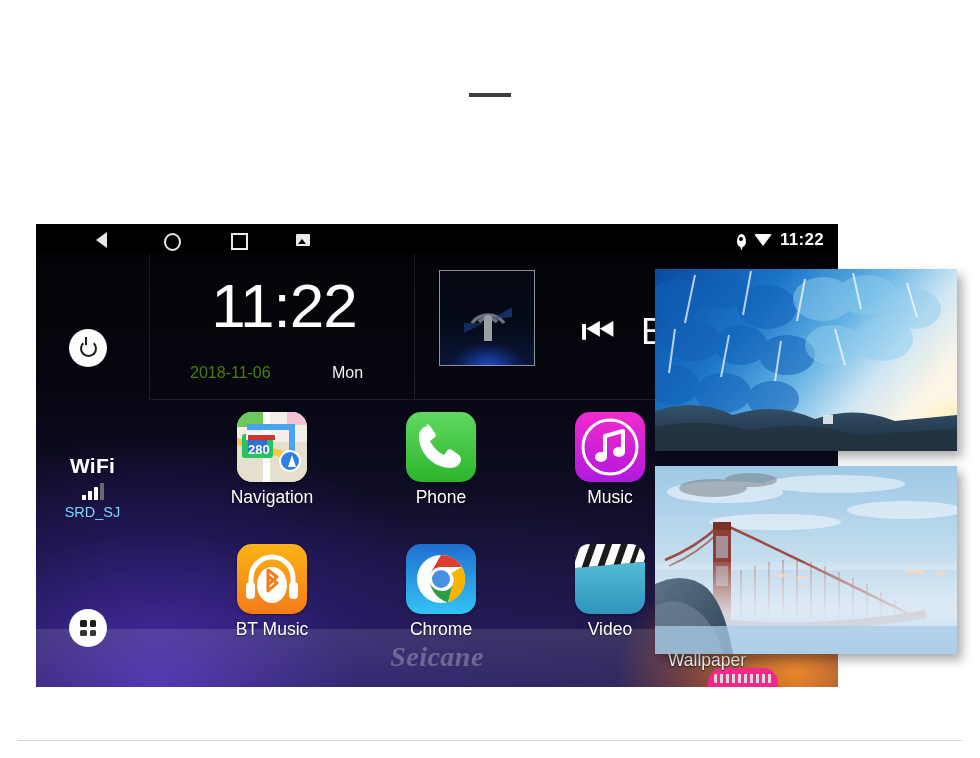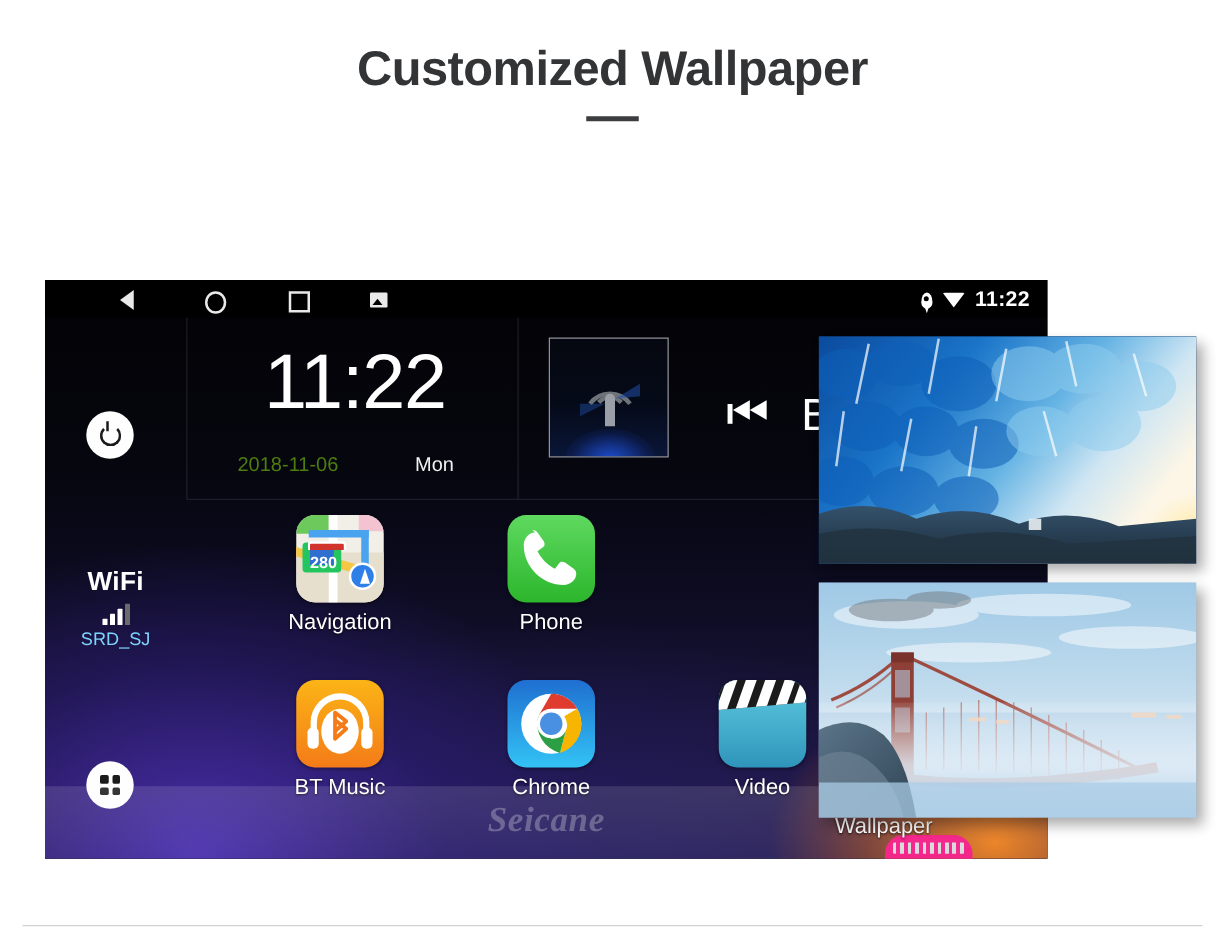--- a/index.html
+++ b/index.html
@@ -172,21 +172,20 @@
   .thumb-ice{left:655px;top:269px;width:302px;height:182px;background:#0a3a72;}
   .thumb-bridge{left:655px;top:466px;width:302px;height:188px;background:#9dc3e0;}
 
   .divider{position:absolute;left:18px;top:740px;width:944px;height:1px;background:#d3d3d3;}
 </style>
 </head>
 <body>
 
 <div class="page">
 
-  <div class="hdr-title">Customized Wallpaper</div>
   <div class="hdr-rule"></div>
 
   <div class="device">
 
     <div class="wall"></div>
     <div class="grid-v1"></div>
     <div class="grid-v2"></div>
     <div class="grid-h1"></div>
 
     <div class="statusbar">
@@ -266,20 +265,31 @@
 
     <div class="appcell" style="left:342px;top:188px;">
       <div class="appicon ic-phone">
         <svg width="70" height="70" viewBox="0 0 70 70">
           <path d="M22 14 c-5 0 -9 5 -9 10 c0 18 15 32 32 32 c5 0 10 -4 10 -9 c0 -2 -1 -3 -2 -4 l-7 -5 c-2 -1 -4 -1 -5 1 l-3 4 c-6 -3 -11 -8 -14 -14 l4 -3 c2 -1 2 -3 1 -5 l-5 -7 c-1 -1 -2 -2 -4 -2 z" fill="#ffffff"></path>
         </svg>
       </div>
       <div class="applabel">Phone</div>
     </div>
 
+    <div class="appcell" style="left:511px;top:188px;">
+      <div class="appicon ic-music">
+        <svg width="70" height="70" viewBox="0 0 70 70">
+          <circle cx="35" cy="35" r="27" fill="none" stroke="#ffffff" stroke-width="3"></circle>
+          <path d="M30 44 V24 L48 19 V39" stroke="#ffffff" stroke-width="4" fill="none" stroke-linejoin="round"></path>
+          <ellipse cx="26" cy="45" rx="6" ry="5" fill="#ffffff"></ellipse>
+          <ellipse cx="44" cy="40" rx="6" ry="5" fill="#ffffff"></ellipse>
+        </svg>
+      </div>
+      <div class="applabel">Music</div>
+    </div>
 
     <div class="appcell" style="left:173px;top:320px;">
       <div class="appicon ic-bt">
         <svg width="70" height="70" viewBox="0 0 70 70">
           <path d="M14 40 V34 a21 21 0 0 1 42 0 V40" stroke="#ffffff" stroke-width="5" fill="none" stroke-linecap="round"></path>
           <rect x="9" y="38" width="9" height="17" rx="4" fill="#ffffff"></rect>
           <rect x="52" y="38" width="9" height="17" rx="4" fill="#ffffff"></rect>
           <ellipse cx="35" cy="41" rx="15" ry="18" fill="#ffffff"></ellipse>
           <path d="M31 32 L40 39 L31 47 V26 L40 33 L31 41" stroke="#f47b18" stroke-width="3" fill="none" stroke-linejoin="round"></path>
         </svg>

